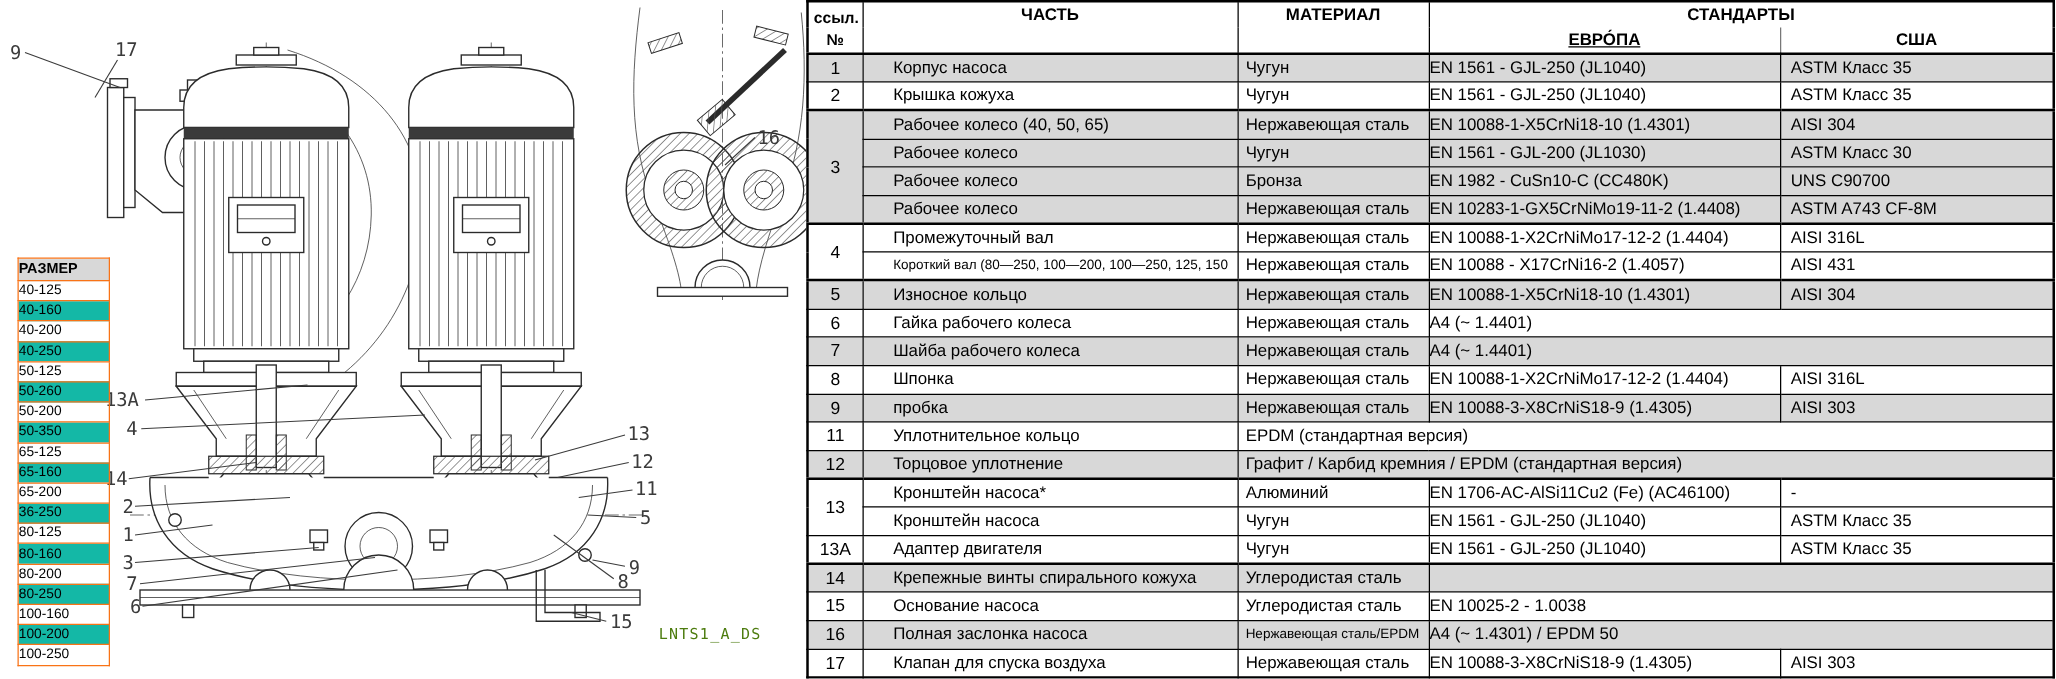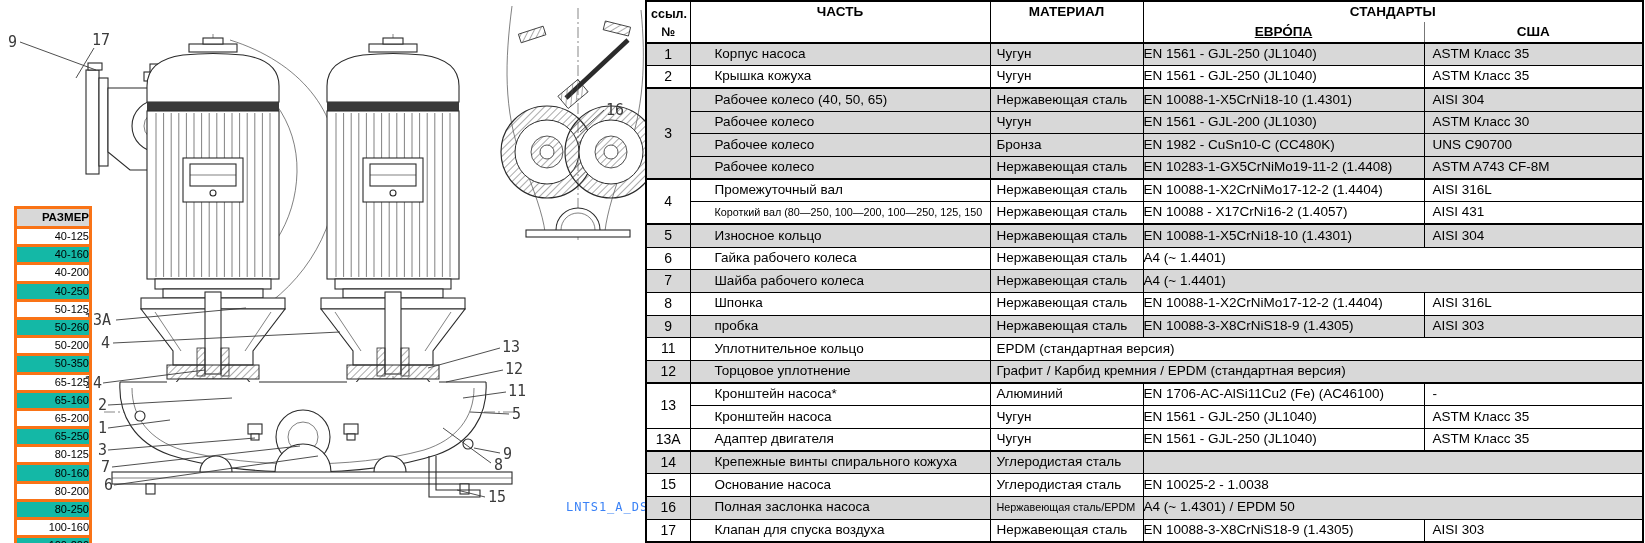--- a/index.html
+++ b/index.html
@@ -2,28 +2,28 @@
 <html><head>
 <meta charset="utf-8">
 <style>
   html,body{margin:0;padding:0;background:#fff;}
   #stage{position:relative;width:1645px;height:543px;background:#fff;overflow:hidden;
          font-family:"Liberation Sans",sans-serif;color:#000;}
 
   
   .diagram-pane{position:absolute;left:0;top:0;width:645px;height:543px;}
   .diagram-pane svg{position:absolute;left:0;top:0;}
-  .caption{position:absolute;left:566px;top:500px;font-family:"DejaVu Sans Mono",monospace;
-           font-size:12px;color:#3b82f6;letter-spacing:1px;}
+  .caption{position:absolute;left:527px;top:500px;font-family:"DejaVu Sans Mono",monospace;
+           font-size:12px;color:#4d7c0f;letter-spacing:1px;}
 
   
   .size-table{position:absolute;left:14px;top:206px;border-collapse:collapse;
               font-size:11px;}
-  .size-table th,.size-table td{border:3px solid #f97316;width:72px;height:15.2px;
-              text-align:right;padding:0;line-height:1;margin-left:48px;}
+  .size-table th,.size-table td{border:1px solid #f97316;width:72px;height:15.2px;
+              text-align:left;padding:0;line-height:1;margin-left:48px;}
   .size-table th{background:#d8d8d8;font-size:11.5px;font-weight:bold;height:17px;}
   .size-table tr.sz-shade td{background:#14b8a6;}
 
   
   .parts-table{position:absolute;left:645px;top:0;width:999px;height:543px;
                border-collapse:collapse;table-layout:fixed;border:2px solid #000;}
   .parts-table th,.parts-table td{border:1px solid #000;padding:0 4px;white-space:nowrap;
                overflow:hidden;font-size:13.5px;line-height:1.1;}
   .parts-table thead th{font-weight:bold;text-align:center;vertical-align:top;
                padding-top:3px;font-size:13.5px;background:#fff;}
@@ -251,21 +251,21 @@
         <tr>
             <td>65-125</td>
           </tr>
         <tr class="sz-shade">
             <td>65-160</td>
           </tr>
         <tr>
             <td>65-200</td>
           </tr>
         <tr class="sz-shade">
-            <td>65-250</td>
+            <td>36-250</td>
           </tr>
         <tr>
             <td>80-125</td>
           </tr>
         <tr class="sz-shade">
             <td>80-160</td>
           </tr>
         <tr>
             <td>80-200</td>
           </tr>

